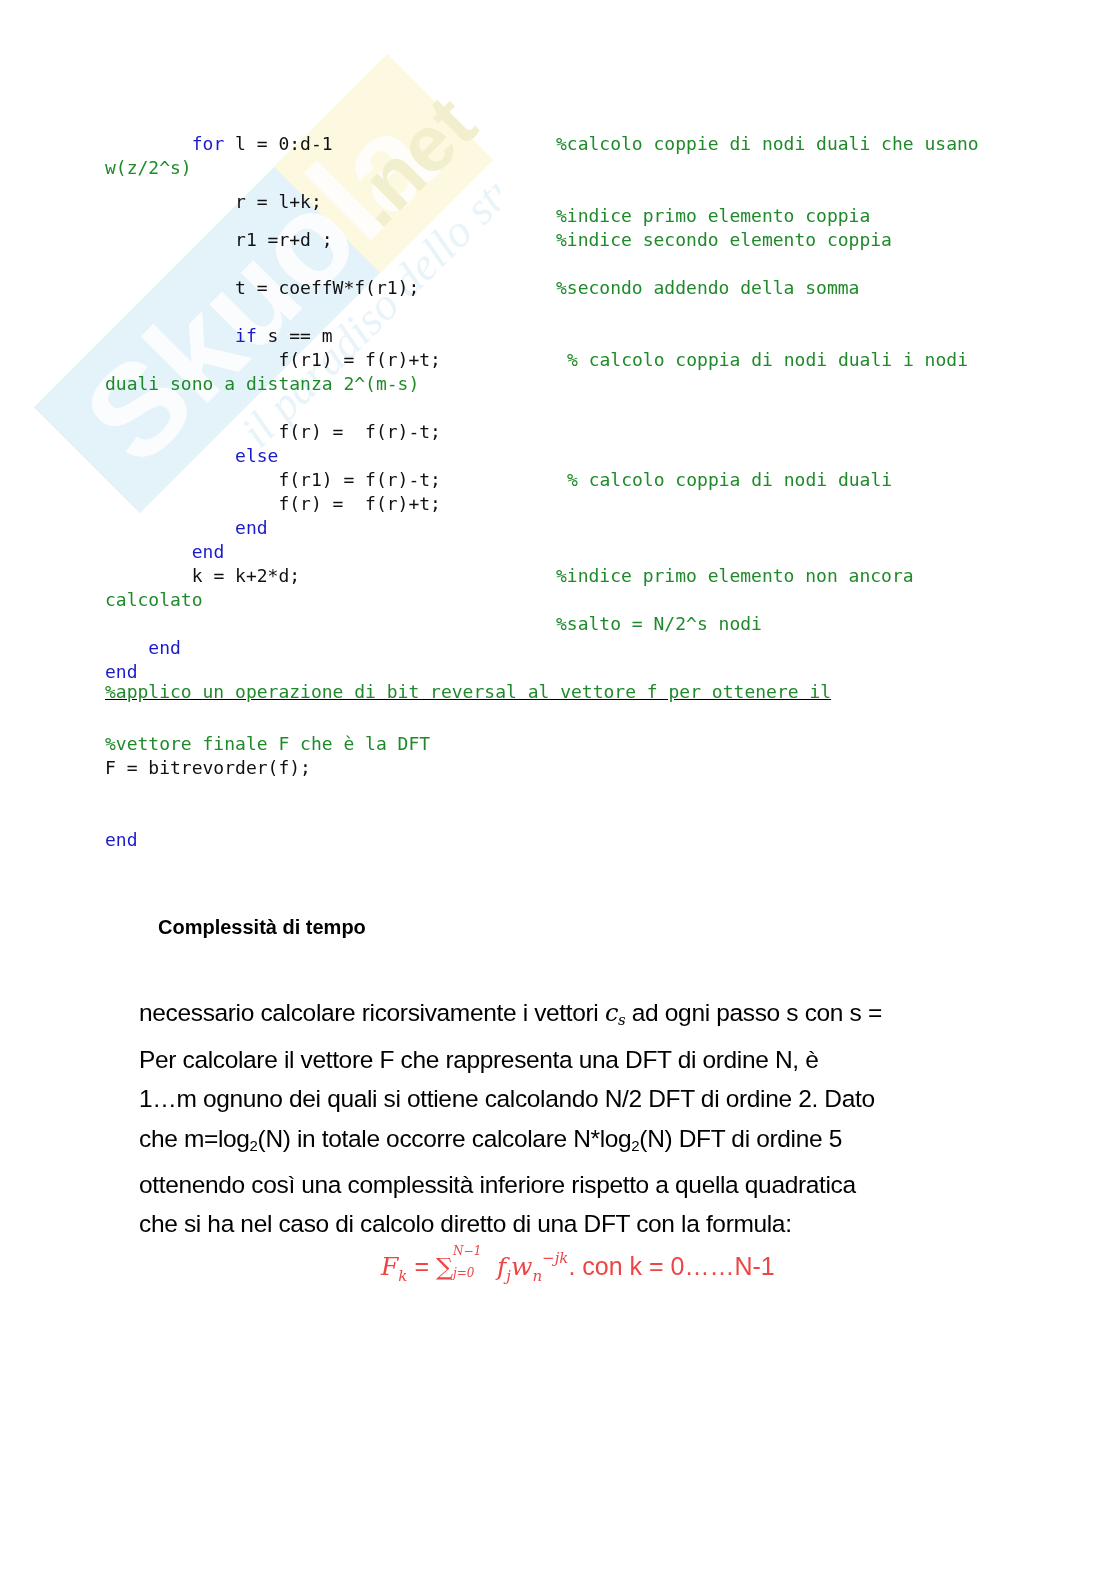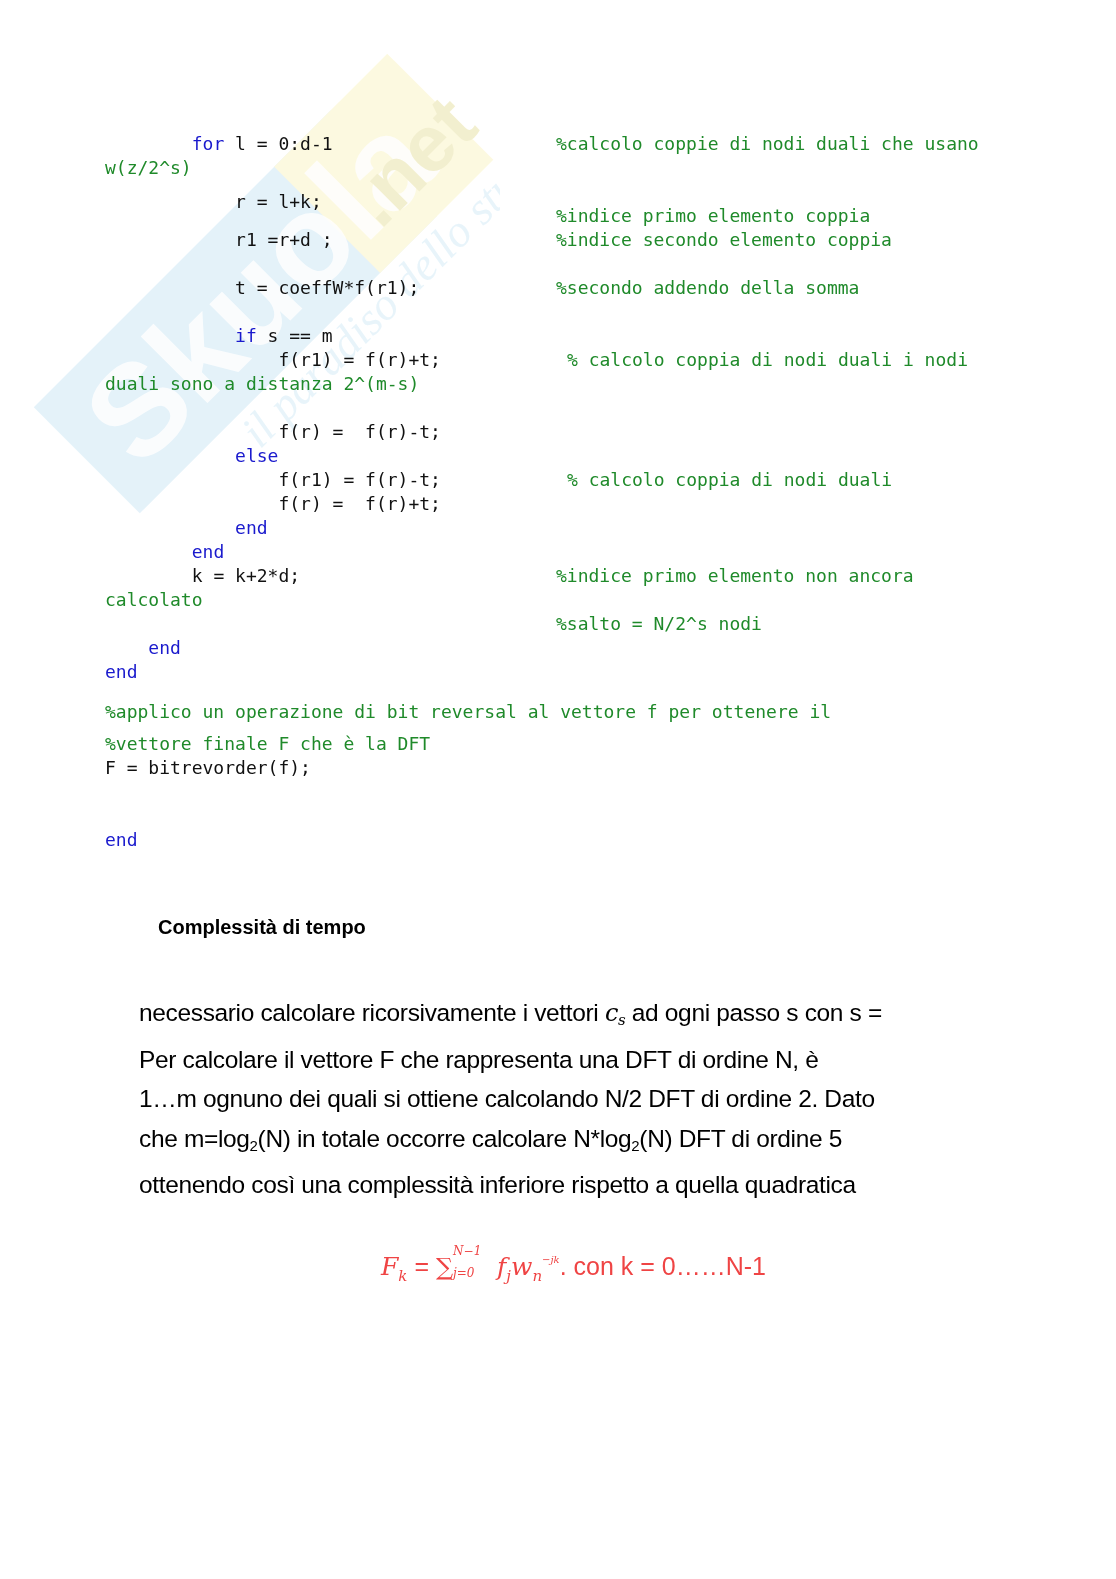--- a/index.html
+++ b/index.html
@@ -47,21 +47,21 @@
     font-family: "Liberation Sans", sans-serif;
     font-size: 25px;
     color: #ef4444;
     white-space: nowrap;
   }
   .formula .m { font-family: "DejaVu Serif", serif; font-style: italic; }
   .formula .sumsym { font-family: "DejaVu Serif", serif; font-size: 24px; }
   .formula .lims { display: inline-block; vertical-align: middle; position: relative; width: 44px; height: 40px; font-family: "DejaVu Serif", serif; font-style: italic; font-size: 12px; }
   .formula .lims .up { position: absolute; left: 0; top: -4px; }
   .formula .lims .dn { position: absolute; left: 0; top: 18px; }
-  .formula .sup { font-size: 10px; vertical-align: 12px; font-family: "DejaVu Serif", serif; font-style: italic; }
+  .formula .sup { font-size: 15px; vertical-align: 12px; font-family: "DejaVu Serif", serif; font-style: italic; }
   .formula .fsub { font-size: 15px; vertical-align: -6px; font-family: "DejaVu Serif", serif; font-style: italic; }
 </style>
 </head>
 <body>
 
 <div class="page">
 
   <svg class="watermark" viewBox="0 0 480 480">
     <g transform="rotate(-45 240 240)" opacity="0.55">
       <rect x="-10" y="170" width="420" height="150" fill="#cfe8f5"></rect>
@@ -93,32 +93,33 @@
       <div class="code-line" style="left: 105px; top: 492px;"><span>                </span><span class="tx">f(r) =  f(r)+t;</span></div>
       <div class="code-line" style="left: 105px; top: 516px;"><span>            </span><span class="kw">end</span></div>
       <div class="code-line" style="left: 105px; top: 540px;"><span>        </span><span class="kw">end</span></div>
       <div class="code-line" style="left: 105px; top: 564px;"><span>        </span><span class="tx">k = k+2*d;</span></div>
       <div class="code-line cm" style="left: 556px; top: 564px;">%indice primo elemento non ancora</div>
       <div class="code-line" style="left: 105px; top: 588px;"><span class="cm">calcolato</span></div>
       <div class="code-line" style="left: 105px; top: 612px;"></div>
       <div class="code-line cm" style="left: 556px; top: 612px;">%salto = N/2^s nodi</div>
       <div class="code-line" style="left: 105px; top: 636px;"><span>    </span><span class="kw">end</span></div>
       <div class="code-line" style="left: 105px; top: 660px;"><span class="kw">end</span></div>
-      <div class="code-line" style="left: 105px; top: 700px;"><span class="cm">%applico un operazione di bit reversal al vettore f per ottenere il</span></div>
+      <div class="code-line" style="left: 105px; top: 680px; text-decoration: underline;"><span class="cm">%applico un operazione di bit reversal al vettore f per ottenere il</span></div>
       <div class="code-line" style="left: 105px; top: 732px;"><span class="cm">%vettore finale F che è la DFT</span></div>
       <div class="code-line" style="left: 105px; top: 756px;"><span class="tx">F = bitrevorder(f);</span></div>
       <div class="code-line" style="left: 105px; top: 828px;"><span class="kw">end</span></div>
     </div>
 
   <div class="heading">Complessità di tempo</div>
 
   <div class="para">
     <span class="line"><span>necessario calcolare ricorsivamente i vettori </span><span class="var-italic"><span>c</span><span class="sub">s</span></span><span>  ad ogni passo s con s =</span></span>
     <span class="line"><span>Per calcolare il vettore F che rappresenta una DFT di ordine N, è</span></span>
     <span class="line"><span>1…m ognuno dei quali si ottiene calcolando N/2 DFT di ordine 2. Dato</span></span>
     <span class="line"><span>che m=log</span><span class="sub">2</span><span>(N) in totale occorre calcolare N*log</span><span class="sub">2</span><span>(N) DFT di ordine 5</span></span>
     <span class="line"><span>ottenendo così una complessità inferiore rispetto a quella quadratica</span></span>
+    <span class="line"><span>che si ha nel caso di calcolo diretto di una DFT con la formula:</span></span>
   </div>
 
   <div class="formula">
     <span class="m">F</span><span class="fsub">k</span><span> = </span><span class="sumsym">∑</span><span class="lims"><span class="up">N−1</span><span class="dn">j=0</span></span><span class="m">f</span><span class="fsub">j</span><span class="m">w</span><span class="fsub">n</span><span class="sup">−jk</span><span>. con k = 0……N-1</span>
   </div>
 </div>
 
 </body></html>

